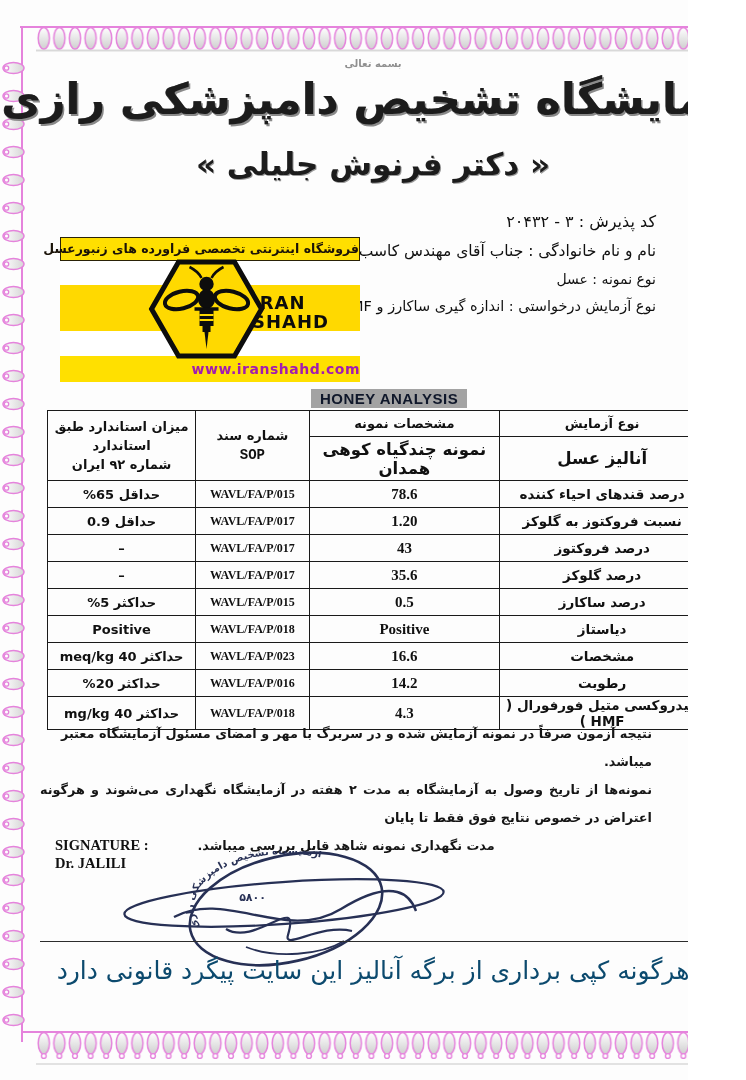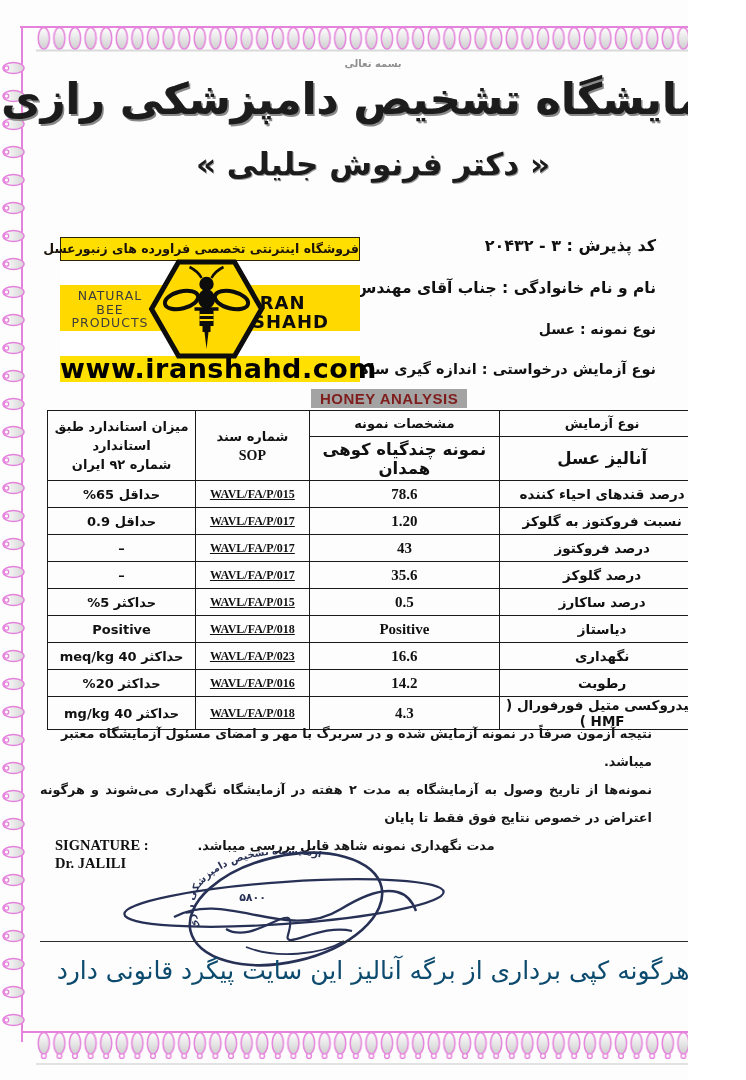--- a/index.html
+++ b/index.html
@@ -11,56 +11,56 @@
   .center{left:0;width:746px;text-align:center;}
   .rtl{direction:rtl;}
   
   .bismillah{top:58px;font-size:10px;color:#8f8f8f;font-weight:bold;}
   .lab-title{top:74px;font-size:43px;font-weight:bold;color:#1c1c1c;
     text-shadow:1.5px 1.5px 0 #8a8a8a, -0.5px -0.5px 0 #444;letter-spacing:2px;}
   .doc-title{top:146px;font-size:31px;font-weight:bold;color:#1c1c1c;
     text-shadow:1px 1px 0 #9a9a9a;letter-spacing:1px;}
   
   .info{top:212px;right:32px;text-align:right;direction:rtl;width:420px;}
-  .info div{margin-bottom:11px;font-weight:bold;margin-top:24px;}
+  .info div{margin-bottom:11px;font-weight:normal;}
   .info .l1{font-size:16px;}
   .info .l2{font-size:15.5px;}
   .info .l3{font-size:14px;}
   .info .l4{font-size:14.5px;}
   
   .logo{top:237px;left:60px;width:300px;}
   .logo-banner{height:22px;background:#ffdf00;border:1px solid #2a2208;
     font-size:12.5px;font-weight:bold;color:#1a1208;text-align:center;
     line-height:22px;direction:rtl;white-space:nowrap;}
   .logo-mid{position:relative;height:95px;background:#fff;}
   .logo-ribbon{position:absolute;left:0;top:24px;width:100%;height:46px;background:#ffd900;}
   .logo-hex{position:absolute;left:50%;top:-2px;transform:translateX(-53%);}
   .logo-left{position:absolute;left:4px;top:28px;width:92px;text-align:center;
     color:#3d3d3d;font-size:12.5px;line-height:13.5px;letter-spacing:1px;font-weight:500;}
   .logo-right{position:absolute;right:8px;top:32px;width:100px;
     color:#0c0c0c;font-size:18px;line-height:19px;font-weight:800;letter-spacing:1px;}
-  .logo-site{height:26px;background:#ffe000;font-size:27px;font-weight:800;
-    color:#000000;text-align:center;line-height:26px;letter-spacing:0.5px;}
-  
-  .hb-title{top:389px;left:311px;background:#a3a3a3;color:#7f1d1d;font-weight:bold;
+  .logo-site{height:26px;background:#ffe000;font-size:14px;font-weight:800;
+    color:#a21caf;text-align:right;line-height:26px;letter-spacing:0.5px;}
+  
+  .hb-title{top:389px;left:311px;background:#a3a3a3;color:#0f172a;font-weight:bold;
     font-size:15px;padding:1px 9px;font-family:"Liberation Sans",sans-serif;letter-spacing:0.5px;}
   table.honey{position:absolute;top:410px;left:47px;width:658px;border-collapse:collapse;
     direction:rtl;}
   table.honey td,table.honey th{border:1.5px solid #1a1a1a;text-align:center;
     vertical-align:middle;padding:0 4px;}
   th.c-test{width:206px;} th.c-sample{width:192px;} th.c-sop{width:106px;} th.c-std{width:146px;}
   .hrow1 th{height:25px;font-size:13px;font-weight:bold;}
   .hrow2 th{height:43px;margin-left:8px;}
   .h-big{font-size:16.5px;font-weight:bold;}
   .h-two{font-size:13px;font-weight:bold;line-height:19px;}
-  .h-two .en{font-family:Liberation Serif, serif;font-size:14px;}
+  .h-two .en{font-family:Liberation Mono, monospace;font-size:14px;}
   tr.drow td{height:26px;}
   td.t-test{font-size:13.5px;font-weight:bold;}
   td.t-res{font-family:"Liberation Serif",serif;font-weight:bold;font-size:15px;direction:ltr;}
-  td.t-sop{font-family:"Liberation Serif",serif;font-weight:bold;font-size:12px;direction:ltr;text-decoration:underline;}
+  td.t-sop{font-family:"Liberation Serif",serif;font-weight:bold;font-size:12px;direction:ltr;}
   td.t-std{font-size:13px;font-weight:bold;}
   
   .notes{top:720px;right:36px;left:40px;direction:rtl;color:#151515;}
   .notes div{font-size:12.8px;font-weight:bold;line-height:28px;}
   .notes .n1,.notes .n2{text-align:right;}
   .notes .n2{text-align:justify;}
   .notes .n3{text-align:center;}
   
   .sig{top:836px;left:55px;font-family:"Liberation Serif",serif;font-weight:bold;
     font-size:14.5px;line-height:18px;color:#111;}
@@ -120,25 +120,20 @@
     <div class="l1">کد پذیرش : ۳ - ۲۰۴۳۲</div>
     <div class="l2">نام و نام خانوادگی : جناب آقای مهندس کاسب</div>
     <div class="l3">نوع نمونه : عسل</div>
     <div class="l4">نوع آزمایش درخواستی : اندازه گیری ساکارز و HMF عسل</div>
   </div>
 
   <div class="abs logo">
     <div class="logo-banner">فروشگاه اینترنتی تخصصی فراورده های زنبورعسل</div>
     <div class="logo-mid">
       <div class="logo-ribbon"></div>
-      <div class="logo-left">
-        <div>NATURAL</div>
-        <div>BEE</div>
-        <div>PRODUCTS</div>
-      </div>
       <div class="logo-right">
         <div>IRAN</div>
         <div>SHAHD</div>
       </div>
       <svg class="logo-hex" width="116" height="100" viewBox="0 0 116 100">
         <polygon points="30,3 86,3 113,50 86,97 30,97 3,50" fill="#ffd900" stroke="#0d0d0d" stroke-width="5"></polygon>
         <g stroke="#0d0d0d" fill="none" stroke-width="2.6">
           <path d="M53,19 C50,13 45,10 41,8"></path>
           <path d="M63,19 C66,13 71,10 75,8"></path>
         </g>
@@ -218,21 +213,21 @@
     </tr>
 
     <tr class="drow">
       <td class="t-test">دیاستاز</td>
       <td class="t-res">Positive</td>
       <td class="t-sop">WAVL/FA/P/018</td>
       <td class="t-std">Positive</td>
     </tr>
 
     <tr class="drow">
-      <td class="t-test">نگهداری</td>
+      <td class="t-test">مشخصات</td>
       <td class="t-res">16.6</td>
       <td class="t-sop">WAVL/FA/P/023</td>
       <td class="t-std">حداکثر 40 meq/kg</td>
     </tr>
 
     <tr class="drow">
       <td class="t-test">رطوبت</td>
       <td class="t-res">14.2</td>
       <td class="t-sop">WAVL/FA/P/016</td>
       <td class="t-std">حداکثر 20%</td>

